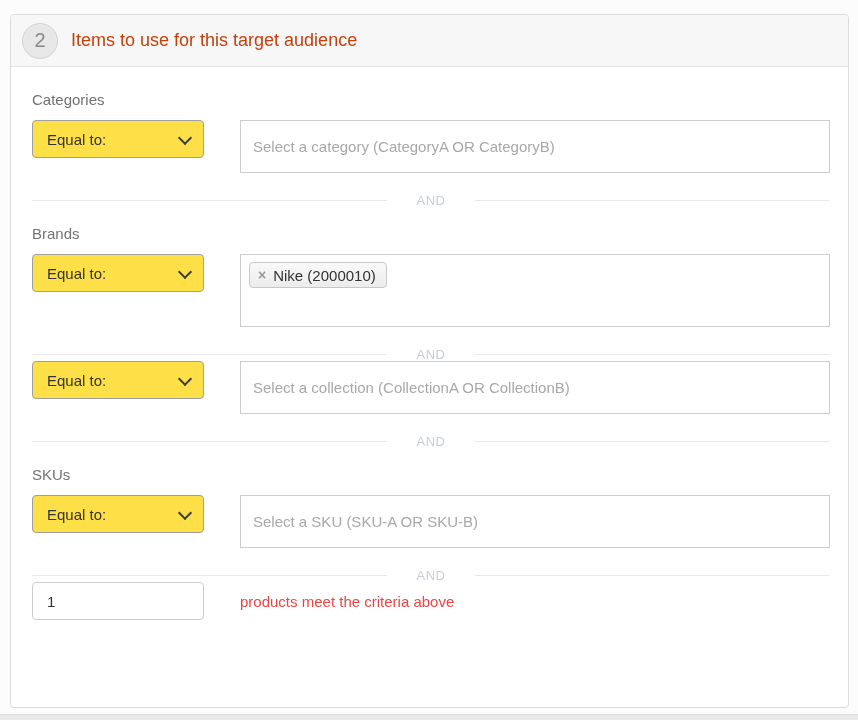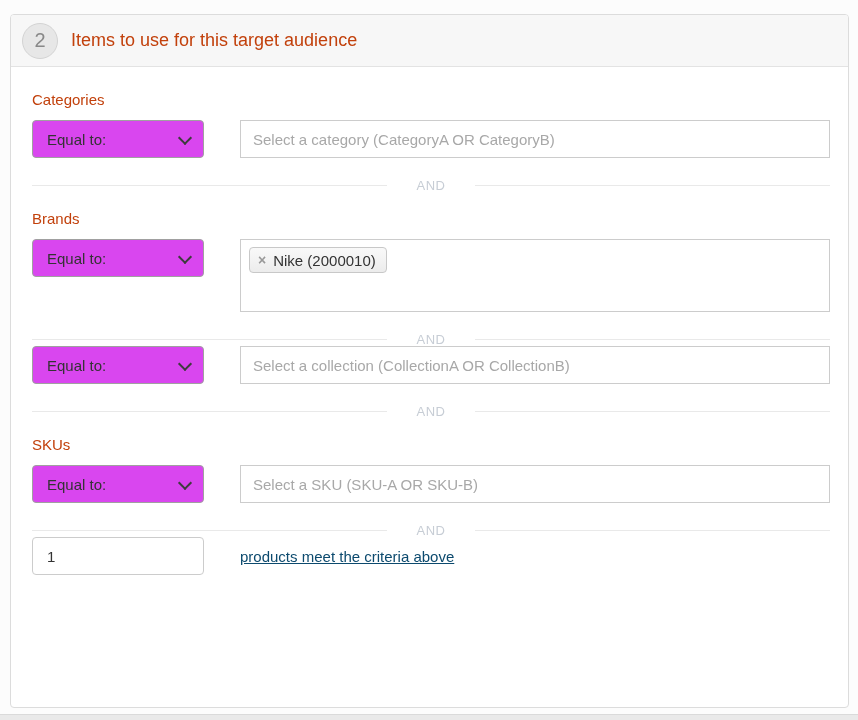--- a/index.html
+++ b/index.html
@@ -51,21 +51,21 @@
   .panel-title {
     font-size: 18px;
     color: #c2410c;
     margin-left: 13px;
   }
   .panel-body {
     padding: 0 18px 0 21px;
   }
   .section-label {
     font-size: 15px;
-    color: #c2410c;
+    color: #737373;
     margin: 18px 0 12px 0;
     line-height: 17px;
   }
   .panel-body > .section-label:first-child {
     margin-top: 24px;
   }
   .filter-row {
     display: flex;
     align-items: flex-start;
   }
@@ -76,41 +76,41 @@
     margin-right: 36px;
   }
   .op-select {
     width: 100%;
     height: 38px;
     -webkit-appearance: none;
     -moz-appearance: none;
     appearance: none;
     border: 1px solid #a0a0a0;
     border-radius: 4px;
-    background: #d946ef;
+    background: #fde047;
     font-family: inherit;
     font-size: 15px;
     color: #333333;
     padding: 0 30px 0 14px;
     box-sizing: border-box;
   }
   .chevron {
     position: absolute;
     right: 14px;
     top: 13px;
     width: 8px;
     height: 8px;
     border-right: 2px solid #3c3c3c;
     border-bottom: 2px solid #3c3c3c;
     transform: rotate(45deg);
     pointer-events: none;
   }
   .text-field {
     flex: 1;
-    height: 38px;
+    height: 53px;
     border: 1px solid #cccccc;
     border-radius: 0;
     background: #ffffff;
     font-family: inherit;
     font-size: 15px;
     color: #555555;
     padding: 0 12px;
     box-sizing: border-box;
     outline: none;
   }
@@ -182,23 +182,22 @@
     background: #ffffff;
     font-family: inherit;
     font-size: 15px;
     color: #333333;
     padding: 0 14px;
     box-sizing: border-box;
     outline: none;
   }
   .atleast-text {
     font-size: 15px;
-    color: #0c4a6e;
+    color: #ef4444;
     margin-left: 36px;
-    text-decoration: underline;
   }
   .bottom-strip {
     position: absolute;
     left: 0;
     right: 0;
     bottom: 0;
     height: 5px;
     background: #e9e9e9;
     border-top: 1px solid #dadada;
   }

